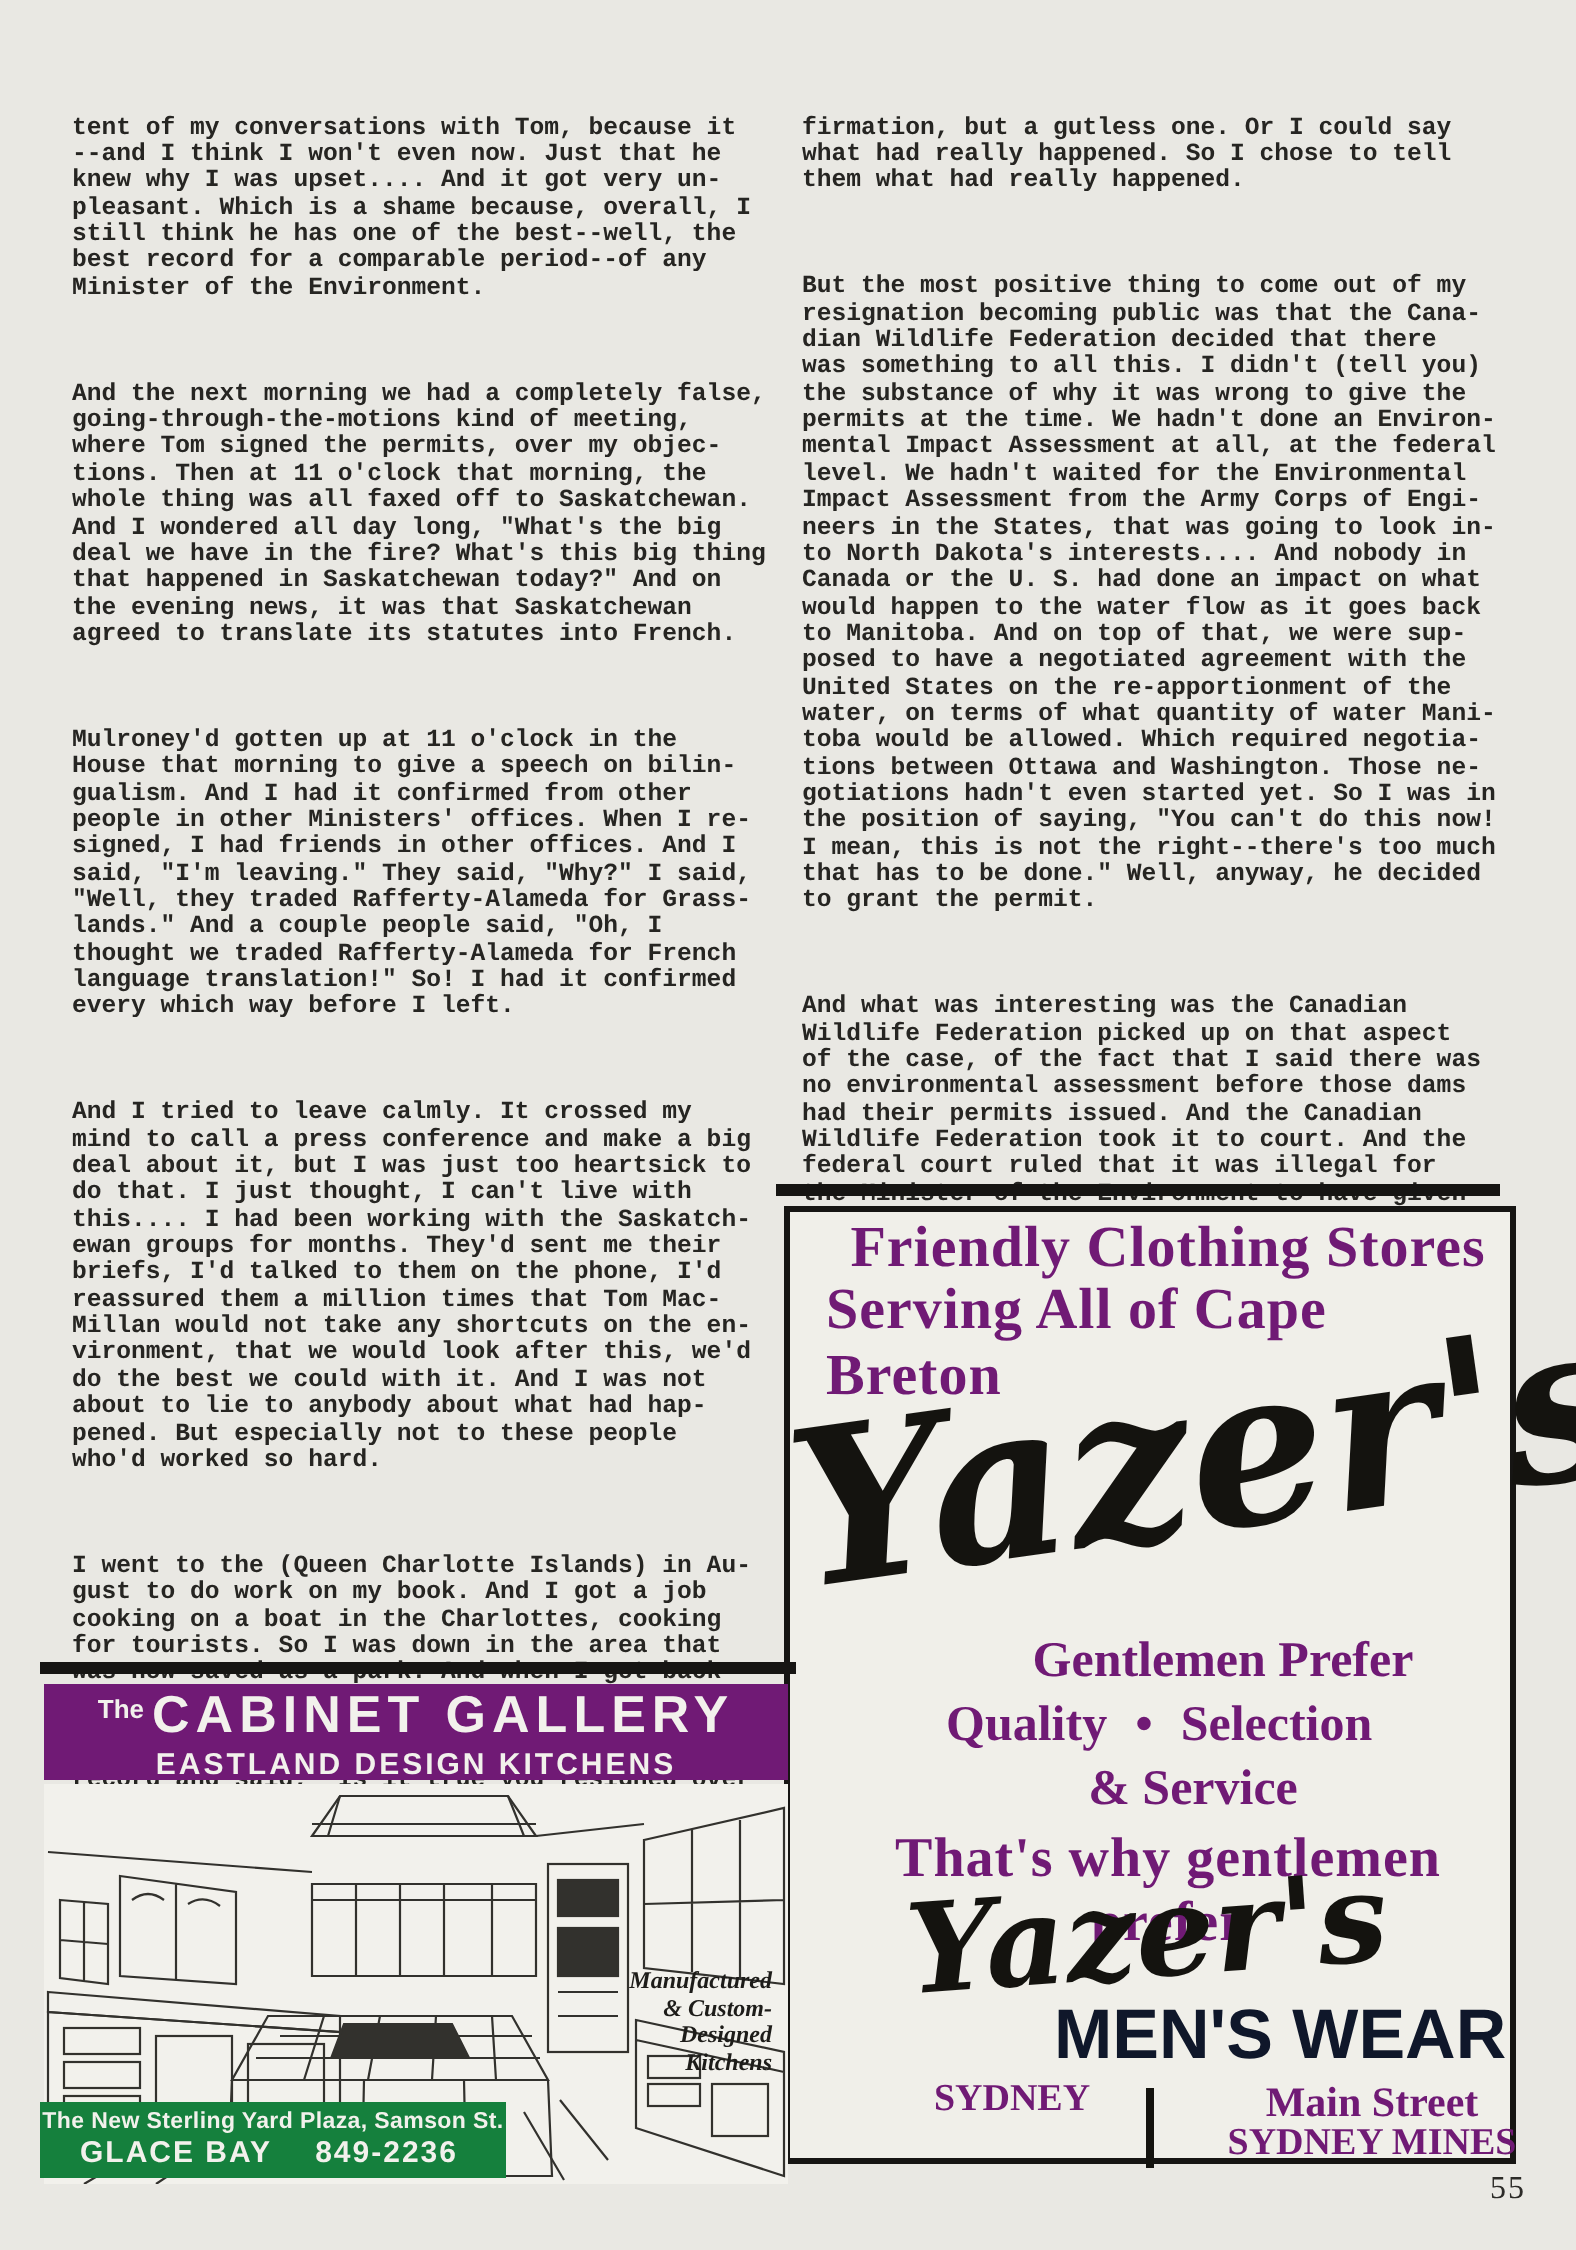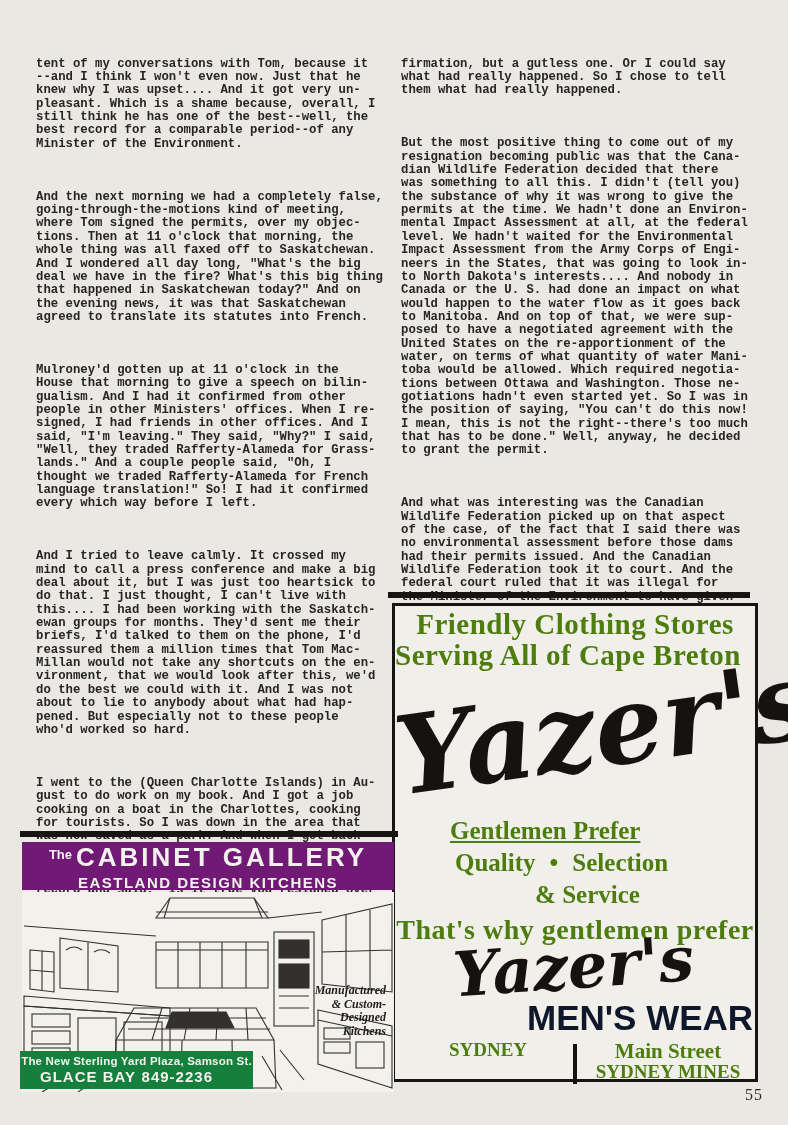--- a/index.html
+++ b/index.html
@@ -18,30 +18,30 @@
   .col-left  { left:36px;  top:31px; width:356px; }
   .col-right { left:401px; top:31px; width:360px; }
   .para { margin:0 0 13px 0; white-space:pre; }
 
   
   .yazer-rule { position:absolute; left:388px; top:592px; width:362px; height:6px; background:#161513; }
   .yazer-box {
     position:absolute; left:392px; top:603px; width:366px; height:479px;
     border:3px solid #161513; background:#f0efe9;
   }
-  .serif-b { font-family:"Liberation Serif","DejaVu Serif",serif; font-weight:bold; color:#4d7c0f; }
+  .serif-b { font-family:"Liberation Serif","DejaVu Serif",serif; font-weight:bold; color:#701a75;margin-left:18px; }
   .yz-h1 { position:absolute; top:2px;  left:0; right:0; text-align:center; font-size:29px; letter-spacing:0.5px; }
   .yz-h2 { position:absolute; top:33px; left:0; right:0; text-align:left; font-size:29px; letter-spacing:0.5px; }
   .yz-script-big {
     position:absolute; top:46px; left:0; right:0; height:168px; text-align:center;
     font-family:"DejaVu Serif",serif; font-style:italic; font-weight:bold;
     font-size:108px; line-height:160px; color:#14130f;
     transform:rotate(-8deg);
   }
-  .yz-s1 { position:absolute; top:211px; left:55px; right:0; text-align:left; font-size:25px;text-decoration:underline; }
+  .yz-s1 { position:absolute; top:211px; left:55px; right:0; text-align:center; font-size:25px; }
   .yz-s2 { position:absolute; top:243px; left:60px; right:0; font-size:25px; }
   .yz-s2 .dot { display:inline-block; margin:0 14px; }
   .yz-s3 { position:absolute; top:275px; left:25px; right:0; text-align:center; font-size:25px; }
   .yz-s4 { position:absolute; top:308px; left:0; right:0; text-align:center; font-size:28px; letter-spacing:0.5px; }
   .yz-script-sm {
     position:absolute; top:322px; left:58px; width:220px; text-align:center;
     font-family:"DejaVu Serif",serif; font-style:italic; font-weight:bold;
     font-size:62px; line-height:80px; color:#14130f; transform:rotate(-4deg);
   }
   .yz-mw {
@@ -72,21 +72,21 @@
   .cab-tagline {
     position:absolute; left:296px; top:984px; width:90px; text-align:right;
     font-family:"Liberation Serif","DejaVu Serif",serif; font-style:italic; font-weight:bold;
     font-size:12px; line-height:13.5px; color:#1d1c19; white-space:pre;
   }
   .cab-addr {
     position:absolute; left:20px; top:1051px; width:233px; height:38px;
     background:#15803d; color:#f2f1ec; text-align:center;
   }
   .cab-addr-l1 { font-size:11.5px; font-weight:bold; padding-top:4px; letter-spacing:0.2px; }
-  .cab-addr-l2 { display:flex; justify-content:space-between; padding:1px 40px 0 20px;
+  .cab-addr-l2 { display:flex; justify-content:space-between; padding:1px 24px 0 20px;
                  font-size:15px; font-weight:bold; letter-spacing:1px; }
 
   .page-num {
     position:absolute; left:745px; top:1086px;
     font-family:"Liberation Serif",serif; font-size:16px; color:#2c2b28; letter-spacing:1px;
   }
 </style>
 </head>
 <body>
 

